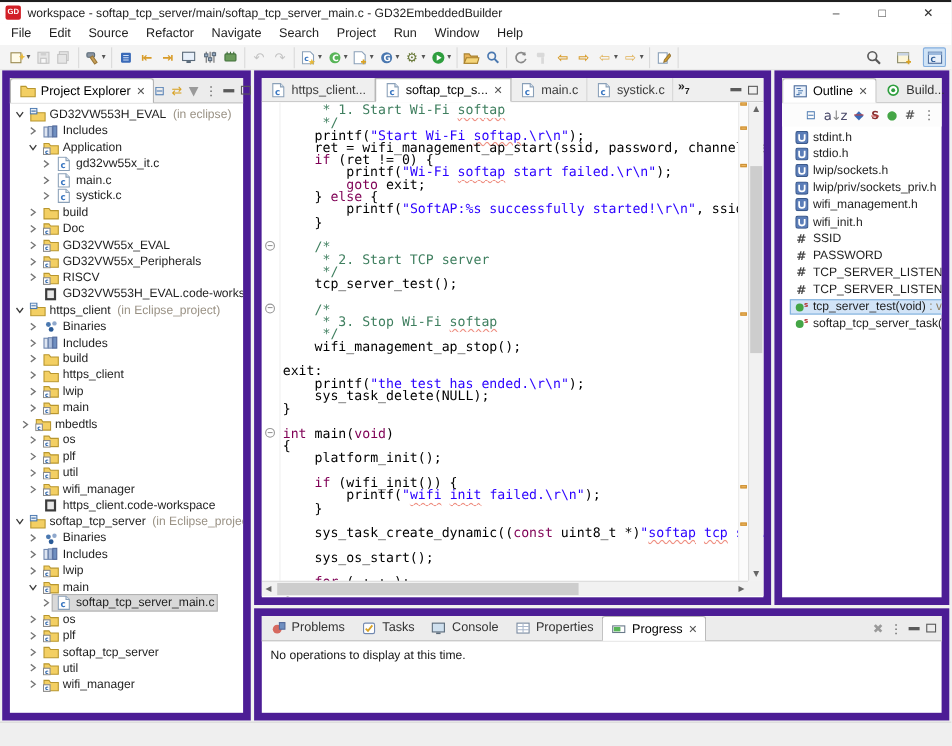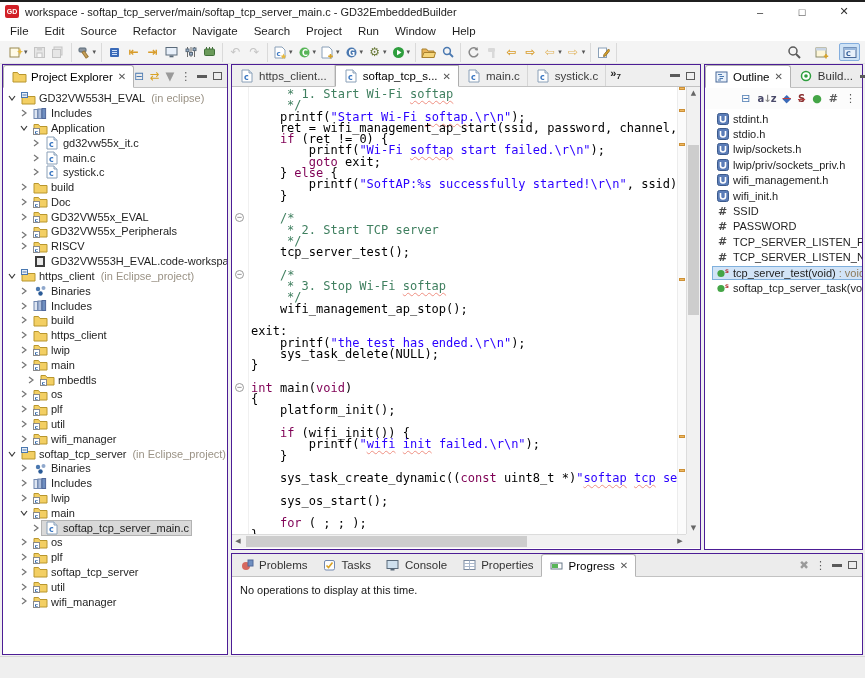--- a/index.html
+++ b/index.html
@@ -17,21 +17,21 @@
   .tgroup{display:flex;align-items:center;height:19px;padding:0 3px;border-right:1px solid #dadada}
   .tbtn{display:flex;align-items:center;padding:1px 2px;height:18px}
   .tbtn.dis{opacity:.38;filter:grayscale(1)}
   .ticn{display:inline-flex;align-items:center;justify-content:center;width:15px;height:14px;font-size:12px;line-height:14px;font-family:"DejaVu Sans",sans-serif}
   .dd{font-size:7px;color:#555;margin-left:1px}
   .tbar-right{margin-left:auto;display:flex;align-items:center;gap:7px;padding-right:5px}
   .pbtn{display:flex;align-items:center;padding:1px 2px;border:1px solid transparent}
   .pbtn.active{background:#cfe3f6;border-color:#84aede;border-radius:2px}
   
   .ws{position:absolute;top:64px;left:0;right:0;bottom:22px;background:#f0f0f0}
-  .panel{position:absolute;background:#fff;border:1px solid #4c1d95}
+  .panel{position:absolute;background:#fff;border:7px solid #4c1d95}
   #pe{left:2px;width:226px;top:0;bottom:1px}
   #ed{left:231px;width:470px;top:0;height:486px}
   #ol{left:704px;right:2px;top:0;height:486px}
   #bp{left:231px;right:2px;top:489px;bottom:1px}
   .statusbar{position:absolute;bottom:0;left:0;right:0;height:22px;background:#efefef;border-top:1px solid #d6d6d6}
   
   .phead{height:23px;background:#ececec;border-bottom:1px solid #c2c2c2;display:flex;align-items:stretch;font-size:11.5px;white-space:nowrap}
   .vtab{display:flex;align-items:center;gap:4px;padding:0 7px;color:#333}
   .vtab.active{background:#fff;border:1px solid #b4b4b4;border-bottom-color:#fff;border-radius:3px 3px 0 0;margin-bottom:-1px;color:#000}
   .tclose{color:#555;font-size:10px;margin-left:1px}
@@ -530,21 +530,21 @@
             <span class="ticon">
               <svg width="15" height="13" viewBox="0 0 15 13">
                 <path d="M1 2.5 L5.5 2.5 L7 4.5 L14 4.5 L14 12 L1 12 Z" fill="#f3cf63" stroke="#b8962e"></path>
                 <rect x="0.5" y="6.5" width="6" height="6" fill="#fff" stroke="#8a8a8a"></rect>
                 <text x="1.8" y="11.6" font-size="5.5" font-weight="bold" fill="#2a62a8" font-family="DejaVu Sans">c</text>
               </svg>
             </span>
             <span>GD32VW55x_EVAL</span>
           </span>
         </div>
-        <div class="trow" style="padding-left: 15px; align-items: flex-end;">
+        <div class="trow" style="padding-left: 15px;">
           <span class="texp">
             <svg width="8" height="8">
               <path d="M2 1 L6 4 L2 7" fill="none" stroke="#767676" stroke-width="1.2"></path>
             </svg>
           </span>
           <span class="tsel">
             <span class="ticon">
               <svg width="15" height="13" viewBox="0 0 15 13">
                 <path d="M1 2.5 L5.5 2.5 L7 4.5 L14 4.5 L14 12 L1 12 Z" fill="#f3cf63" stroke="#b8962e"></path>
                 <rect x="0.5" y="6.5" width="6" height="6" fill="#fff" stroke="#8a8a8a"></rect>
@@ -692,21 +692,21 @@
             <span class="ticon">
               <svg width="15" height="13" viewBox="0 0 15 13">
                 <path d="M1 2.5 L5.5 2.5 L7 4.5 L14 4.5 L14 12 L1 12 Z" fill="#f3cf63" stroke="#b8962e"></path>
                 <rect x="0.5" y="6.5" width="6" height="6" fill="#fff" stroke="#8a8a8a"></rect>
                 <text x="1.8" y="11.6" font-size="5.5" font-weight="bold" fill="#2a62a8" font-family="DejaVu Sans">c</text>
               </svg>
             </span>
             <span>main</span>
           </span>
         </div>
-        <div class="trow" style="padding-left: 22px;">
+        <div class="trow" style="padding-left: 8px;">
           <span class="texp">
             <svg width="8" height="8">
               <path d="M2 1 L6 4 L2 7" fill="none" stroke="#767676" stroke-width="1.2"></path>
             </svg>
           </span>
           <span class="tsel">
             <span class="ticon">
               <svg width="15" height="13" viewBox="0 0 15 13">
                 <path d="M1 2.5 L5.5 2.5 L7 4.5 L14 4.5 L14 12 L1 12 Z" fill="#f3cf63" stroke="#b8962e"></path>
                 <rect x="0.5" y="6.5" width="6" height="6" fill="#fff" stroke="#8a8a8a"></rect>
@@ -775,20 +775,32 @@
           </span>
           <span class="tsel">
             <span class="ticon">
               <svg width="15" height="13" viewBox="0 0 15 13">
                 <path d="M1 2.5 L5.5 2.5 L7 4.5 L14 4.5 L14 12 L1 12 Z" fill="#f3cf63" stroke="#b8962e"></path>
                 <rect x="0.5" y="6.5" width="6" height="6" fill="#fff" stroke="#8a8a8a"></rect>
                 <text x="1.8" y="11.6" font-size="5.5" font-weight="bold" fill="#2a62a8" font-family="DejaVu Sans">c</text>
               </svg>
             </span>
             <span>wifi_manager</span>
+          </span>
+        </div>
+        <div class="trow" style="padding-left: 15px;">
+          <span class="texp"></span>
+          <span class="tsel">
+            <span class="ticon">
+              <svg width="12" height="13" viewBox="0 0 12 13">
+                <rect x="1" y="1" width="10" height="11" fill="#3c3c3c"></rect>
+                <rect x="3" y="3" width="6" height="7" fill="#e9e9e9"></rect>
+              </svg>
+            </span>
+            <span>https_client.code-workspace</span>
           </span>
         </div>
         <div class="trow" style="padding-left: 3px;">
           <span class="texp">
             <svg width="8" height="8">
               <path d="M1 2 L4 6 L7 2" fill="none" stroke="#3c3c3c" stroke-width="1.2"></path>
             </svg>
           </span>
           <span class="tsel">
             <span class="ticon">
@@ -1072,21 +1084,21 @@
           </span>
         <span>Build...</span>
       </div>
       <div class="ptools">
         <span class="mini"></span>
 
       </div>
     </div>
     <div class="otools" id="otools">
         <span class="obtn"><span style="color:#4a78b0">⊟</span></span>
-        <span class="obtn"><span style="font-size:10px;letter-spacing:-1px;color:#4a4a6a;font-weight:bold">a<span style="color:#888">↓</span>z</span></span>
+        <span class="obtn"><span style="font-size:12px;letter-spacing:-1px;color:#4a4a6a;font-weight:normal">a<span style="color:#888">↓</span>z</span></span>
         <span class="obtn"><span style="color:#3a6ab8;text-decoration:line-through #c04040">◆</span></span>
         <span class="obtn"><span style="color:#8a3030;text-decoration:line-through #c04040;font-size:10px;font-weight:bold">S</span></span>
         <span class="obtn"><span style="color:#44a546">●</span></span>
         <span class="obtn"><span style="color:#5a5a5a;font-weight:bold">#</span></span>
         <span class="obtn"><span class="dots">⋮</span></span>
       </div>
     <div class="olist" id="olist">
         <div class="orow">
           <span class="osel">
             <span class="oicon">

